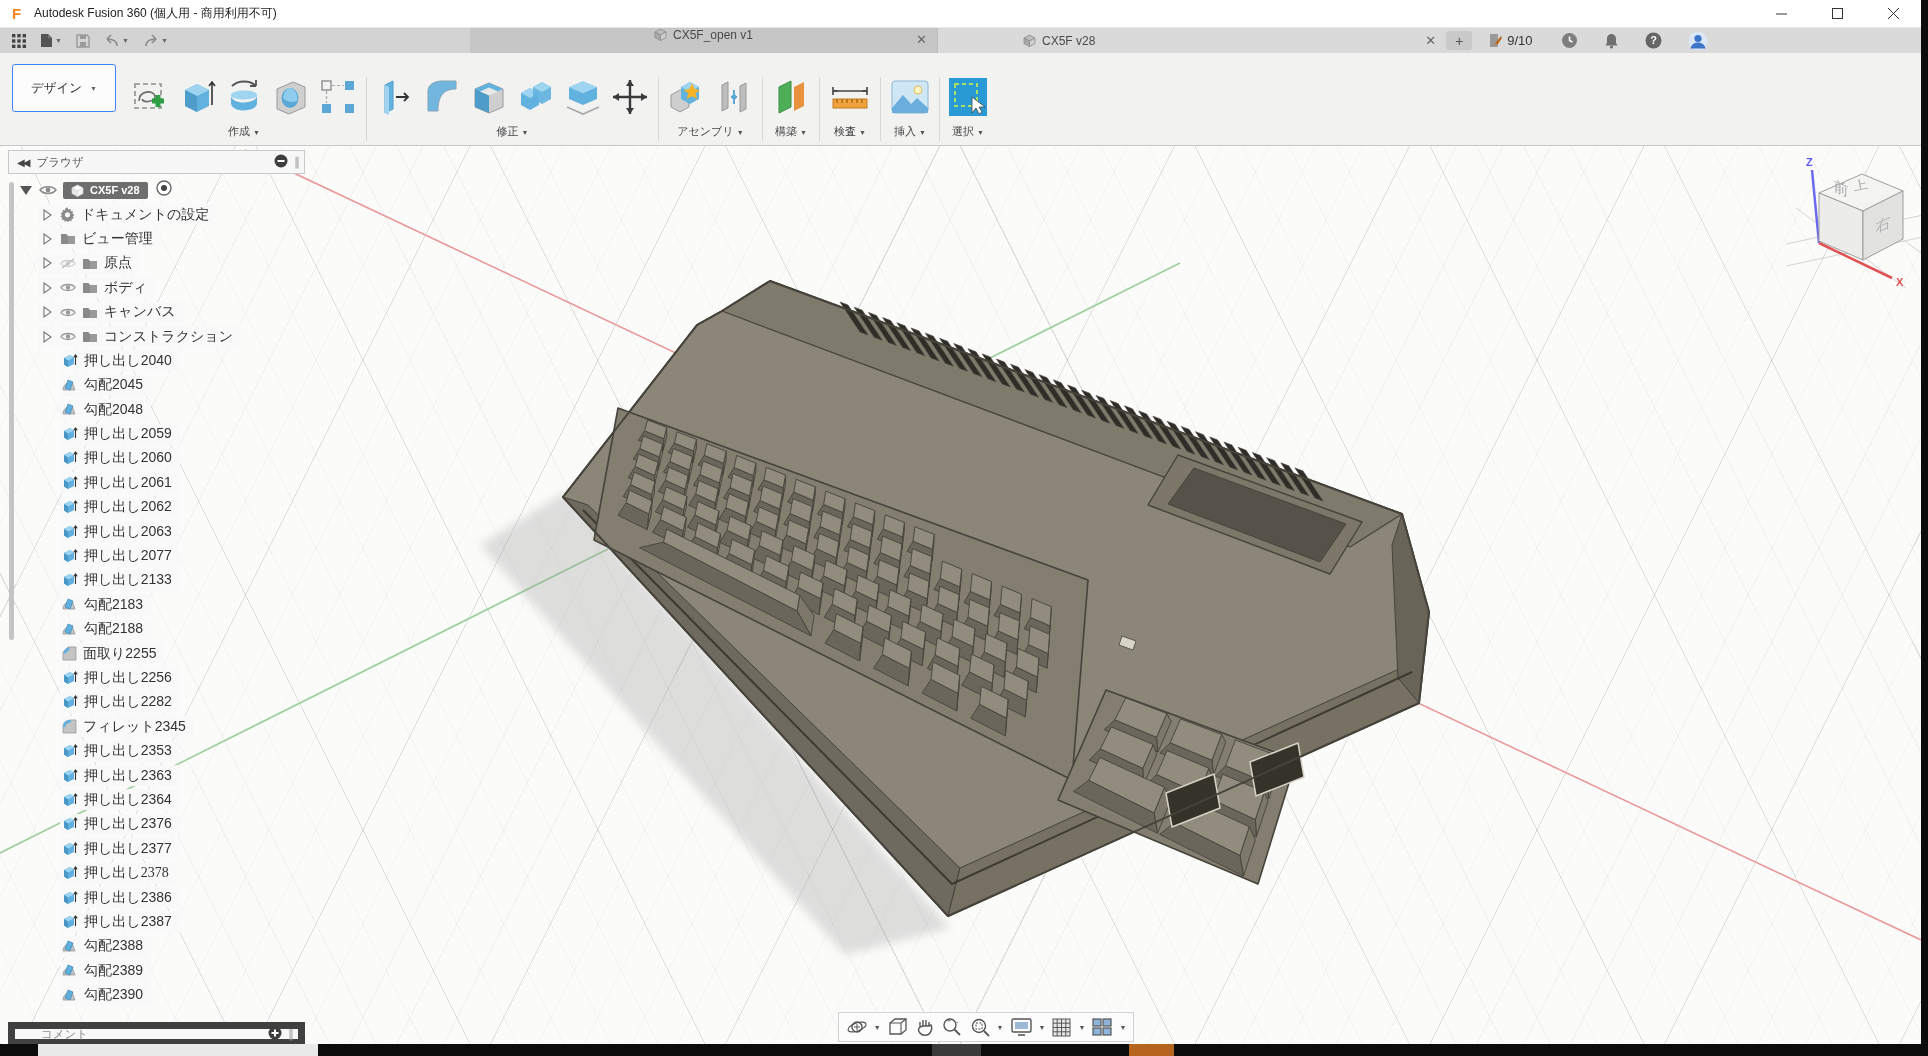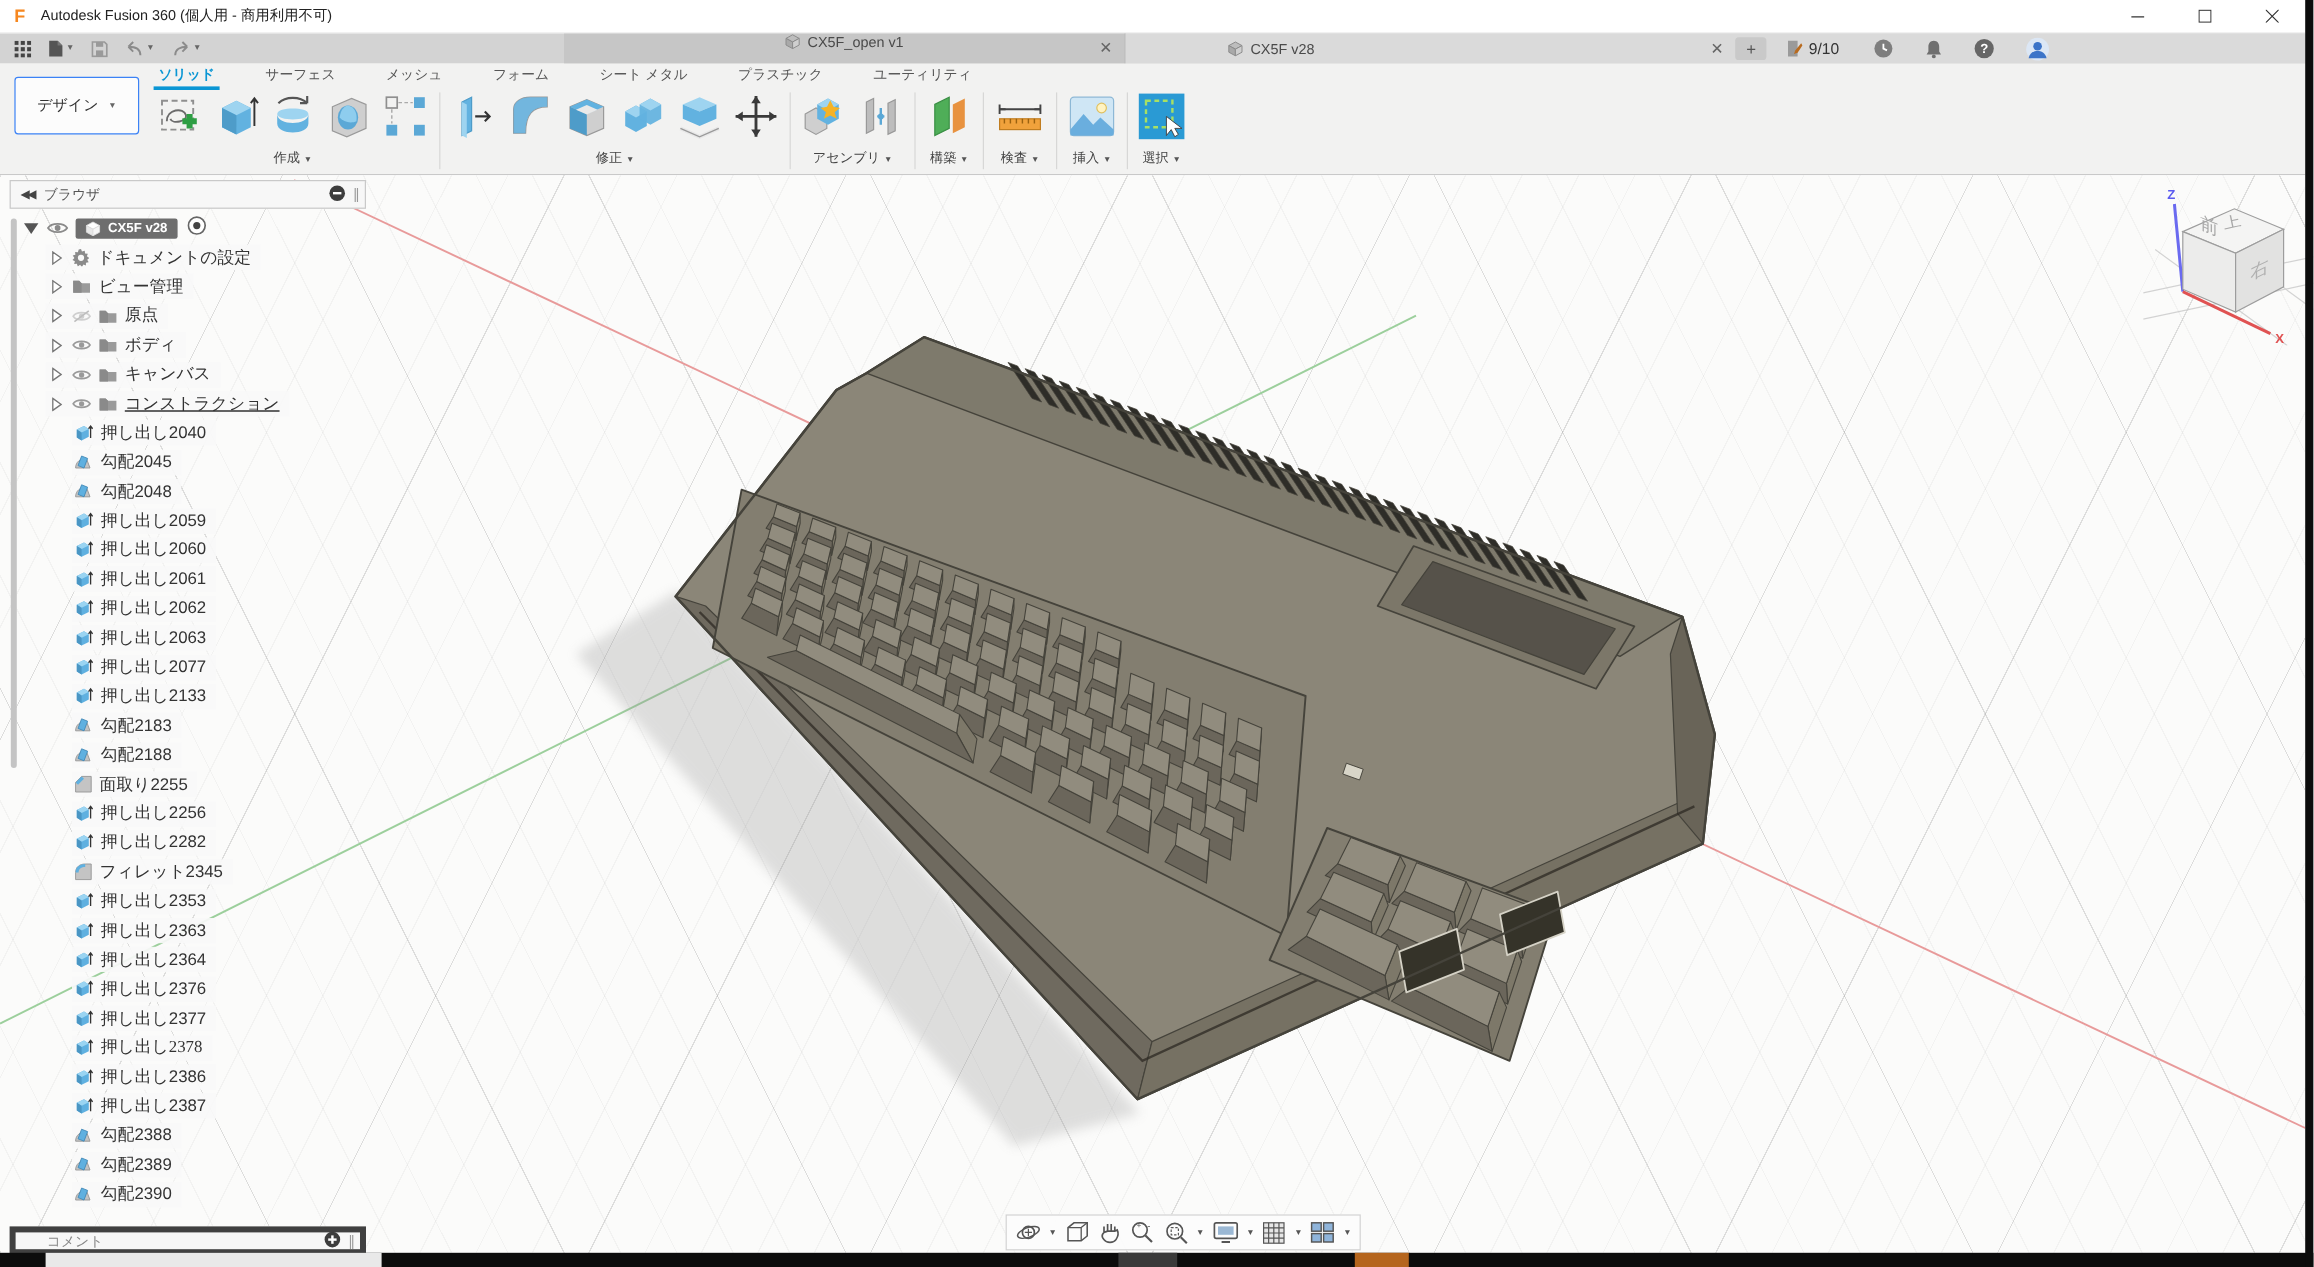--- a/index.html
+++ b/index.html
@@ -66,21 +66,21 @@
   .chip { display:flex; align-items:center; background:rgba(248,248,248,0.92); padding:1px 8px 1px 2px; gap:6px; height:21px; }
   .tri { width:0; height:0; border-left:6px solid transparent; border-right:6px solid transparent; }
   .arrow-wrap { width:14px; display:flex; justify-content:center; }
   .tree-label { font-size:14px; color:#333; white-space:nowrap; }
   #root-row { margin-left:4px; }
   #root-chip { background:#6e6e6e; border-radius:2px; color:#fff; display:flex; align-items:center; gap:6px; padding:2px 8px; font-size:11px; font-weight:bold; }
   .icon16 svg { display:block; }
   #vscroll { position:absolute; left:9px; top:182px; width:5px; height:458px; background:#c4c4c4; border-radius:3px; }
 
   
-  #comment-bar { position:absolute; left:8px; top:1022px; width:297px; height:24px; background:#f7f7f7; border:5px solid #404040; display:flex; align-items:center; font-size:11.5px; color:#888; }
+  #comment-bar { position:absolute; left:8px; top:1022px; width:297px; height:24px; background:#f7f7f7; border:7px solid #404040; display:flex; align-items:center; font-size:11.5px; color:#888; }
   #comment-bar .lbl { margin-left:26px; }
   #comment-bar .hdr-circle { margin-left:auto; margin-right:6px; }
 
   
   #navbar { position:absolute; left:838px; top:1012px; width:296px; height:30px; background:rgba(252,252,252,0.95); border:1px solid #d2d2d2; display:flex; align-items:center; justify-content:center; gap:6px; }
   .navicon { display:flex; align-items:center; color:#555; }
   .navicon svg { display:block; }
   .ncaret { font-size:7px; color:#555; }
 
   
@@ -216,29 +216,20 @@
             </svg>
           </span>
       </span>
     </div>
   </div>
 
   <div id="ribbon">
     <div id="env-btn">
       <span>デザイン</span>
         <span class="qcaret">▼</span>
-    </div>
-    <div id="ribbon-tabs">
-      <span class="rtab active">ソリッド</span>
-      <span class="rtab">サーフェス</span>
-      <span class="rtab">メッシュ</span>
-      <span class="rtab">フォーム</span>
-      <span class="rtab">シート メタル</span>
-      <span class="rtab">プラスチック</span>
-      <span class="rtab">ユーティリティ</span>
     </div>
     <div id="ribbon-groups">
       <div class="rgroup">
         <div class="rgroup-icons">
           <span class="ricon">
               <svg width="40" height="40">
                 <rect x="5" y="7" width="26" height="24" fill="none" stroke="#8f8f8f" stroke-width="1.6" stroke-dasharray="5 3"></rect>
                 <path d="M9,24 C9,14 23,12 25,19 C26,24 14,27 12,22" fill="none" stroke="#6b6b6b" stroke-width="1.6"></path>
                 <path d="M22,24 L34,24 M28,18 L28,30" stroke="#2e9e44" stroke-width="5"></path>
               </svg>
@@ -844,21 +835,21 @@
           </span>
           <span class="icon16">
             <svg width="16" height="13">
               <path d="M1,2 L6,2 L8,4 L15,4 L15,12 L1,12 Z" fill="#9a9a9a"></path>
               <path d="M1,2 L6,2 L8,4 L8,12 L1,12 Z" fill="#8a8a8a"></path>
             </svg>
           </span>
           <span class="tree-label">キャンバス</span>
         </span>
       </div>
-      <div class="tree-row" style="margin-left: 22px; text-decoration: underline;">
+      <div class="tree-row" style="margin-left: 22px;">
         <span class="chip">
           <span class="arrow-wrap">
             <svg width="9" height="12">
               <path d="M1,1 L8,6 L1,11 Z" fill="#fff" stroke="#777" stroke-width="1.1"></path>
             </svg>
           </span>
           <span class="icon16">
             <svg width="16" height="11">
               <path d="M1,5.5 C3.5,1.5 12.5,1.5 15,5.5 C12.5,9.5 3.5,9.5 1,5.5 Z" fill="none" stroke="#9a9a9a" stroke-width="1.4"></path>
               <circle cx="8" cy="5.5" r="2.2" fill="#9a9a9a"></circle>

